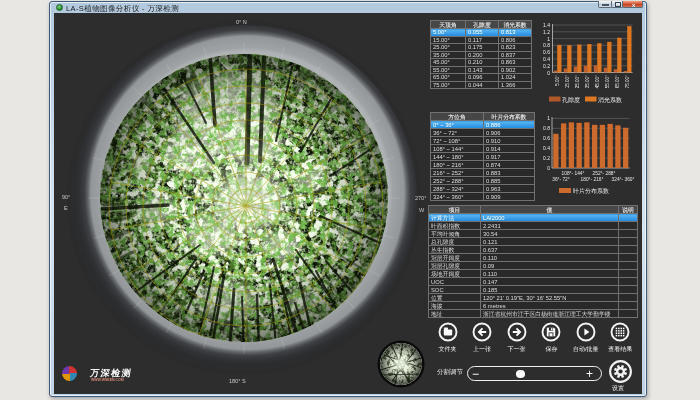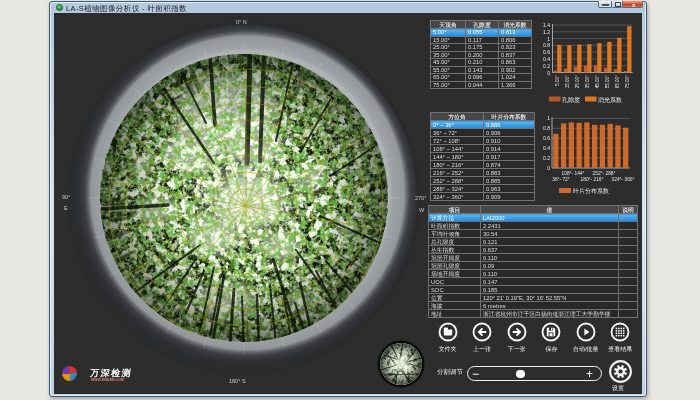--- a/index.html
+++ b/index.html
@@ -13,21 +13,21 @@
 .content{position:absolute;left:54px;top:13px;width:588px;height:381px;background:#2d2d2d}
 table{border-collapse:collapse;position:absolute;table-layout:fixed;background:#292929}
 td,th{border:1px solid #717171;color:#dedede;font-weight:normal;font-size:5.8px;line-height:6px;padding:0 0 0 2px;text-align:left;overflow:hidden;white-space:nowrap}
 th{text-align:center;font-weight:bold;background:#474747;padding:0}
 tr.sel td{background:linear-gradient(#5db5f2,#1f8ae0);color:#fff}
 .lbl{position:absolute;color:#c9c9c9;font-size:5.5px;line-height:6px;white-space:nowrap}
 .btnlbl{position:absolute;color:#f2f2f2;font-size:6px;line-height:7px;white-space:nowrap;text-align:center}
 </style></head><body>
 <div class="win"></div>
 <div class="appico"></div>
-<div class="title">LA-S植物图像分析仪 - 叶面积指数</div>
+<div class="title">LA-S植物图像分析仪 - 万深检测</div>
 <div class="ctl ctlmin">
     <div style="position:absolute;left:3px;top:2.5px;width:7px;height:2.5px;background:#f2f6fa;border:0.5px solid #45545f"></div>
   </div>
 <div class="ctl ctlmax">
     <div style="position:absolute;left:2.5px;top:1px;width:6px;height:4.5px;border:1px solid #33424e;background:linear-gradient(#eef3f7,#c2cfd9)"></div>
   </div>
 <div class="ctl ctlclose">
     <div style="position:absolute;left:9px;top:0.5px;color:#fff;font-size:6px;font-weight:bold">x</div>
   </div>
 <div class="content"></div>

